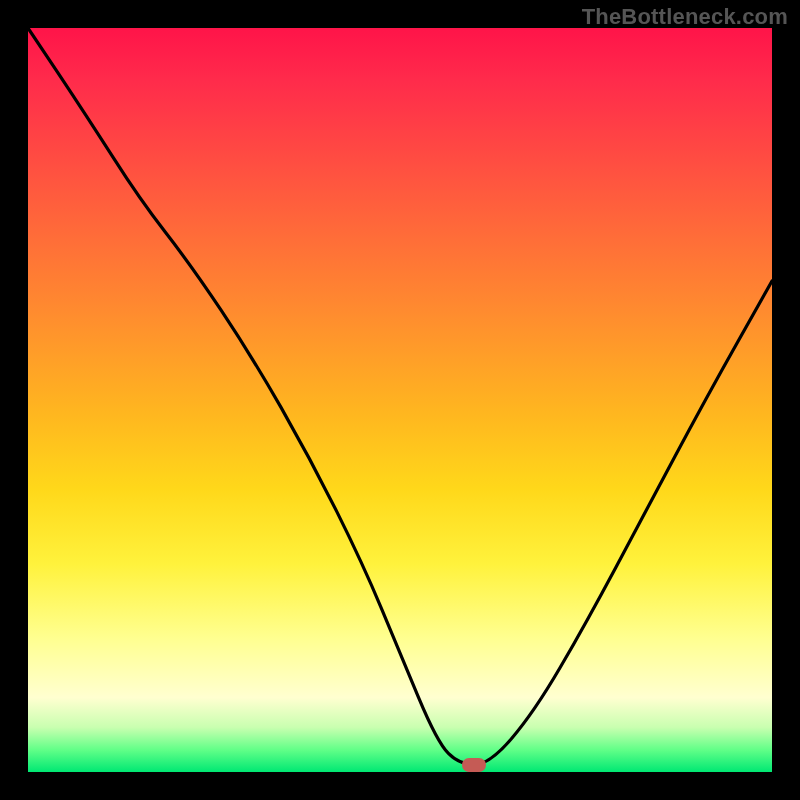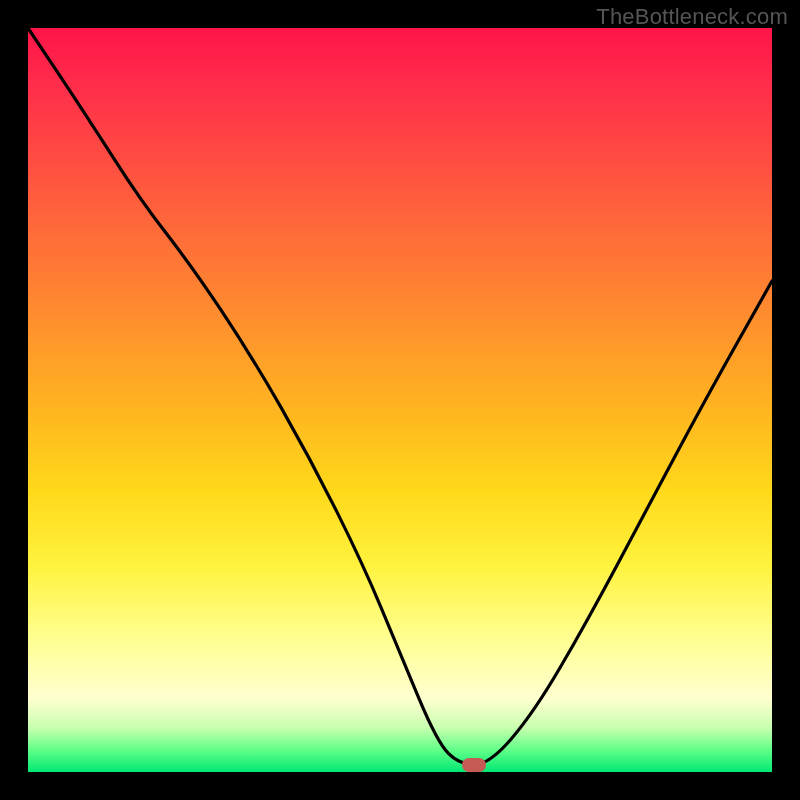--- a/index.html
+++ b/index.html
@@ -39,21 +39,21 @@
       #c9ffb0 94%,
       #62ff88 97%,
       #00e873 100%
     );
   }
   .watermark {
     position: absolute;
     top: 4px;
     right: 12px;
     font-size: 22px;
-    font-weight: 400;
+    font-weight: 700;
     color: #555;
     letter-spacing: 0.2px;
   }
   svg.curve {
     position: absolute;
     top: 0;
     left: 0;
     width: 744px;
     height: 744px;
   }

